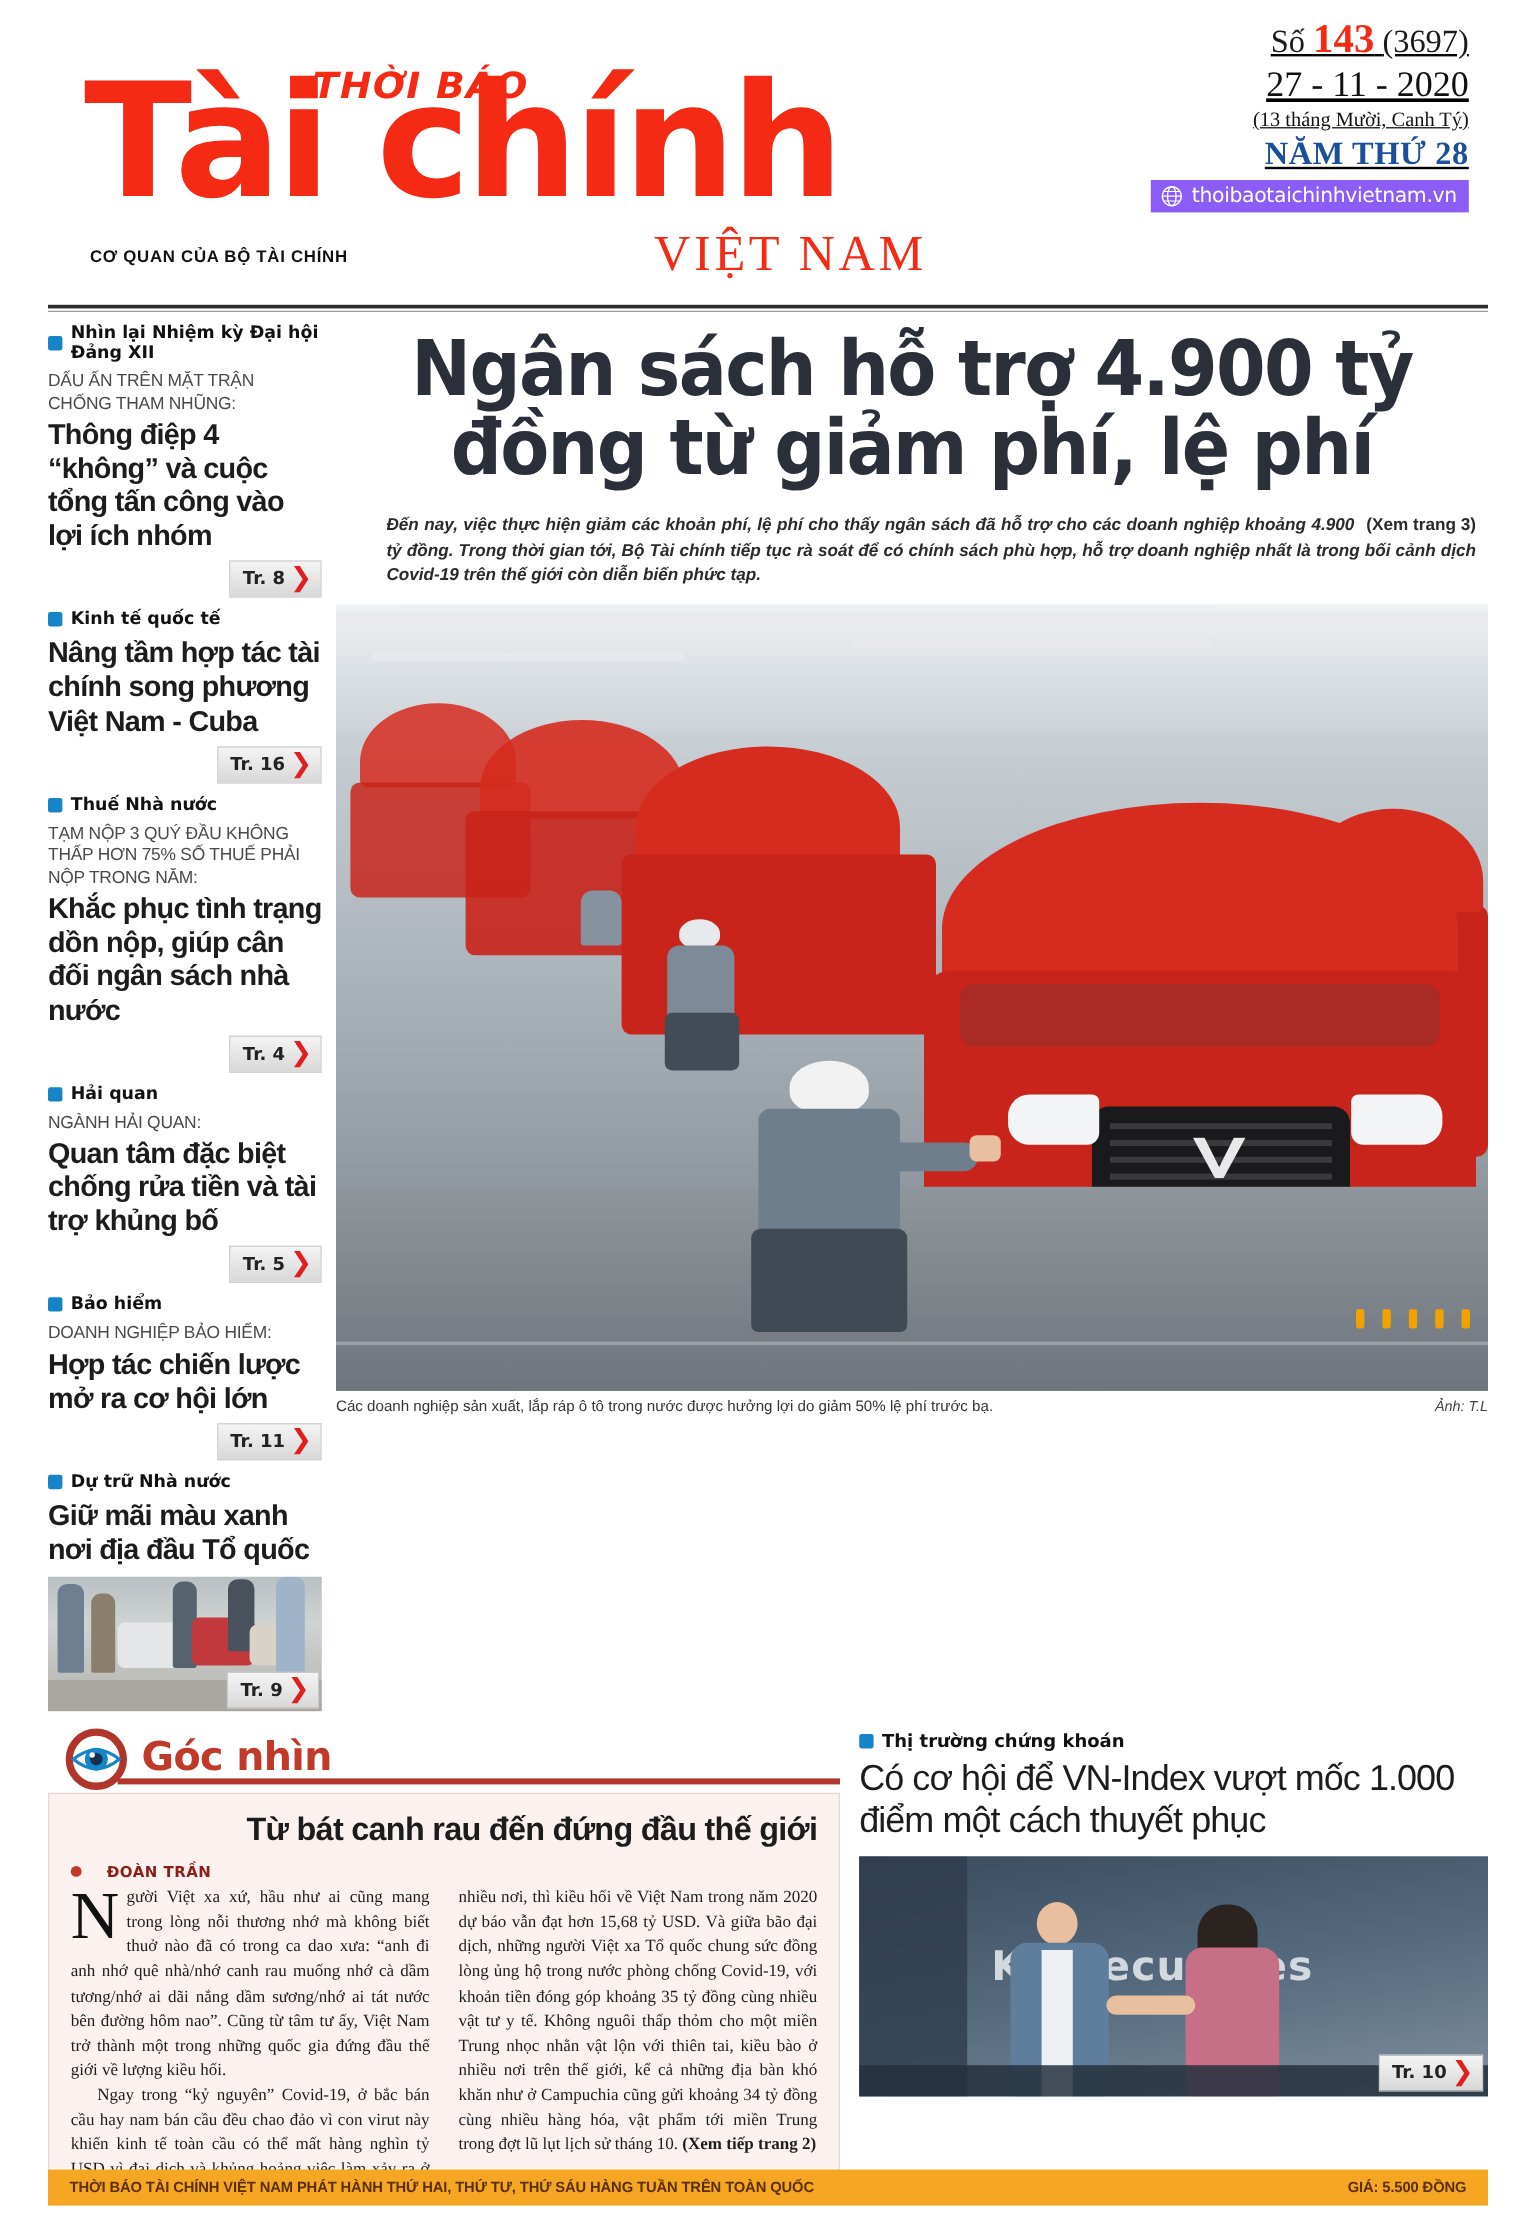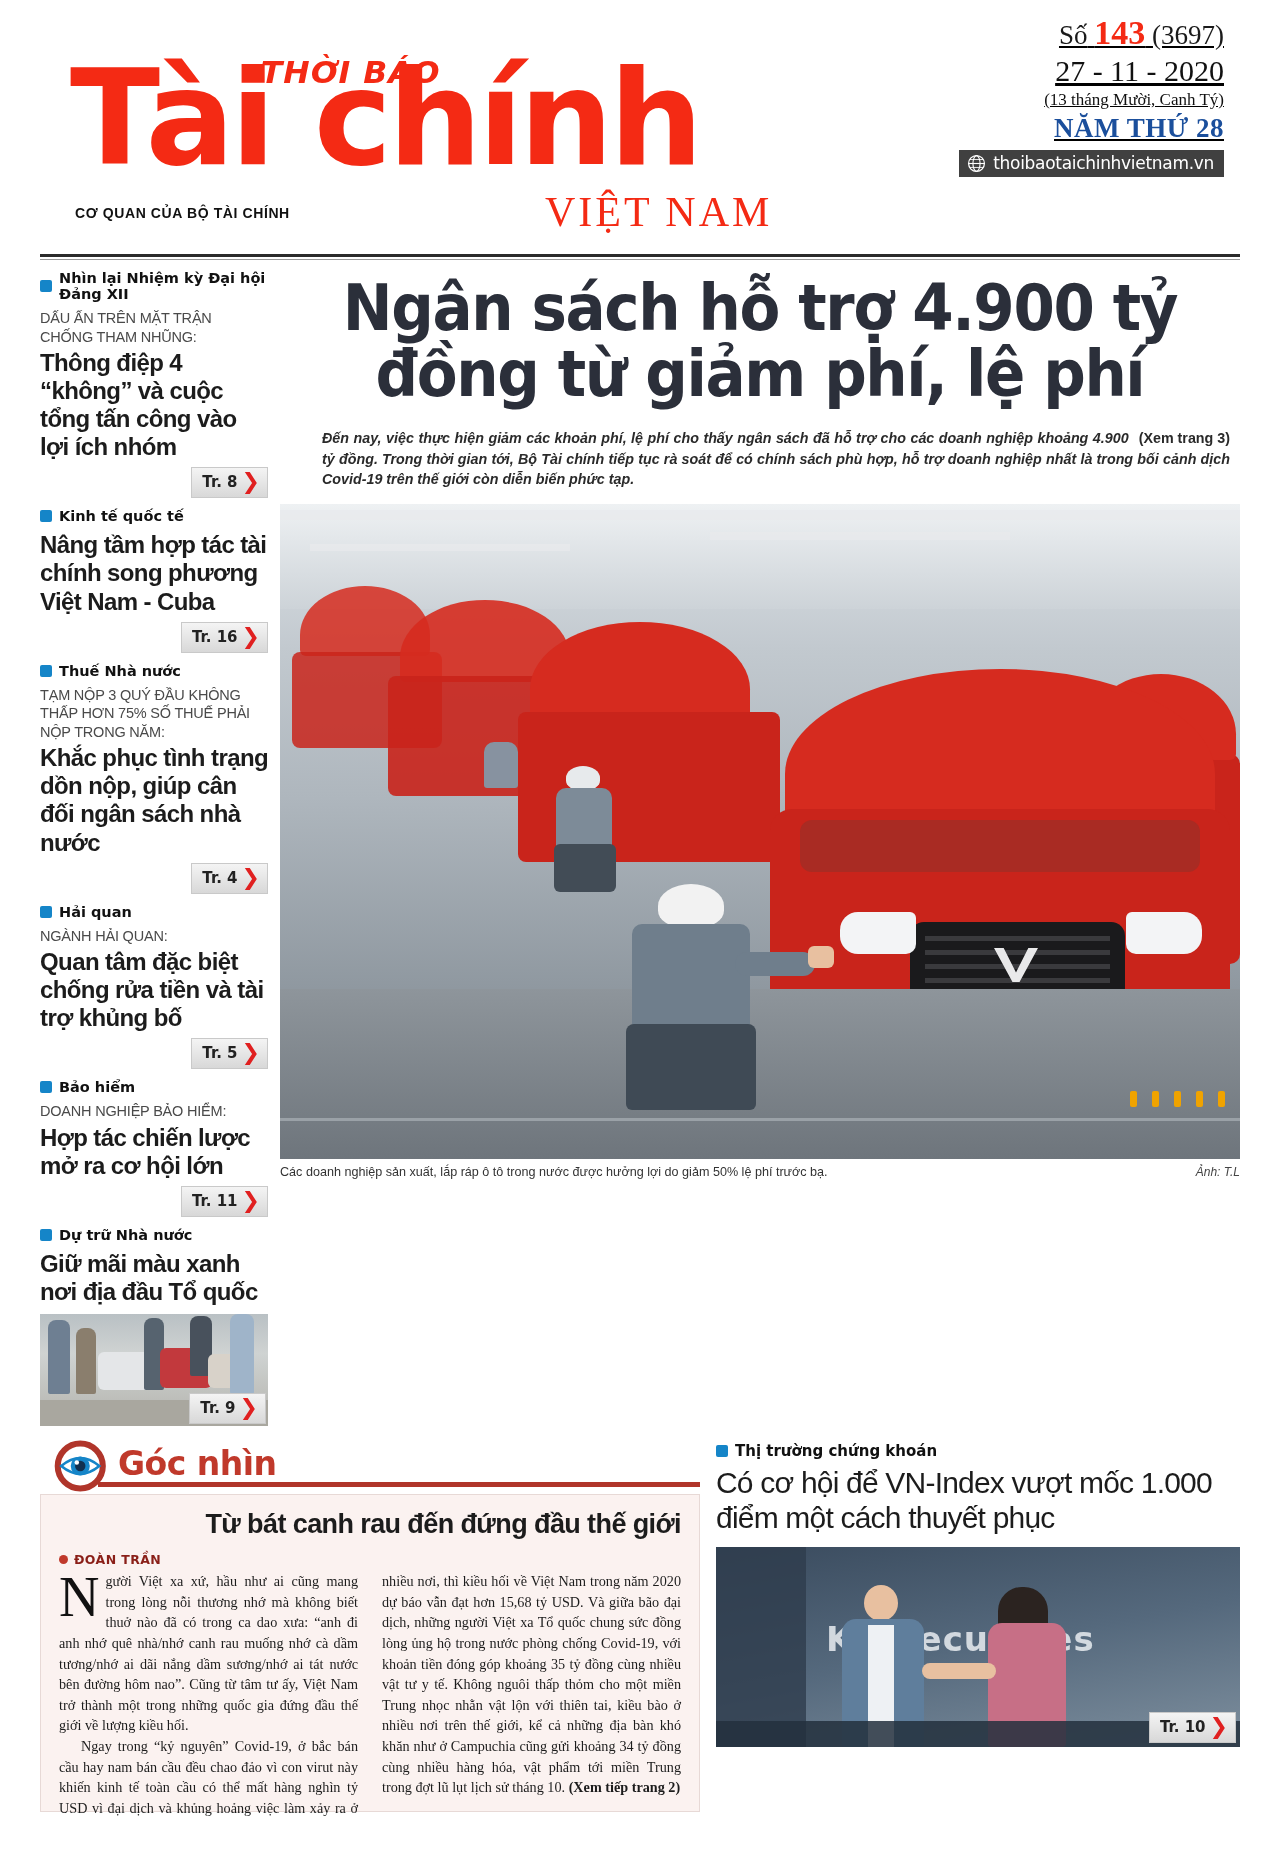--- a/index.html
+++ b/index.html
@@ -52,21 +52,21 @@
   .issue-num { color: #F42A14; font-weight: bold; font-size: 34px; }
   .weekday { font-size: 30px; font-weight: bold; letter-spacing: 1px; margin-top: 6px; color:#111; }
   .date { font-size: 30px; margin-top: 2px; color:#111; }
   .lunar { font-size: 17px; margin-top: 2px; color:#111; }
   .year-no {
     font-size: 27px; font-weight: bold; color: #1B4F9C;
     margin-top: 3px; letter-spacing: 0.5px;
   }
   .website {
     display: inline-flex; align-items: center; gap: 7px;
-    background: #404040; color: #fff;
+    background: #8b5cf6; color: #fff;
     padding: 3px 10px 4px 8px; margin-top: 6px;
     font-family: "DejaVu Sans", sans-serif;
     font-size: 17px; letter-spacing: -0.3px;
   }
   .globe { width: 19px; height: 19px; flex: 0 0 19px; }
 
   .rule-thick { height: 3px; background: #2b2b2b; margin: 4px 0 0 0; }
   .rule-thin  { height: 1px; background: #9a9a9a; margin-top: 2px; }
 
   
@@ -160,21 +160,21 @@
   .gn-body {
     background: #FBF2F0; border: 1px solid #e7d9d6;
     padding: 14px 18px 16px 18px; height: 318px;
   }
   .gn-head {
     font-family: "Liberation Sans", sans-serif;
     font-weight: bold; font-size: 27px; color: #1c1c1c;
     text-align: right; letter-spacing: -0.6px; margin-bottom: 12px;
   }
   .gn-author {
-    display: flex; align-items: center; gap: 6px;
+    display: flex; align-items: center; gap: 21px;
     font-family: "DejaVu Sans", sans-serif;
     font-weight: bold; font-size: 12.5px; color: #8A1F18;
     letter-spacing: 0.4px; margin-bottom: 4px;
   }
   .gn-dot { width: 9px; height: 9px; border-radius: 50%; background: #C0392B; flex:0 0 9px;}
   .gn-cols { column-count: 2; column-gap: 24px; column-rule: 0; }
   .gn-text {
     font-family: "Liberation Serif", serif;
     font-size: 14.2px; line-height: 1.45;
     color: #1c1c1c; text-align: justify;
@@ -523,14 +523,18 @@
         <div style="position:absolute;left:0;right:0;bottom:0;height:26px;background:#23303d;opacity:.85;"></div>
 
         <div class="tag-over pagetag">
           <span>Tr. 10</span>
           <span class="chev">❯</span>
         </div>
       </div>
     </div>
   </div>
 
+  <div class="footer">
+    <span class="footer-left">THỜI BÁO TÀI CHÍNH VIỆT NAM PHÁT HÀNH THỨ HAI, THỨ TƯ, THỨ SÁU HÀNG TUẦN TRÊN TOÀN QUỐC</span>
+    <span class="footer-right">GIÁ: 5.500 ĐỒNG</span>
+  </div>
 
 </div>
 
 </body></html>

